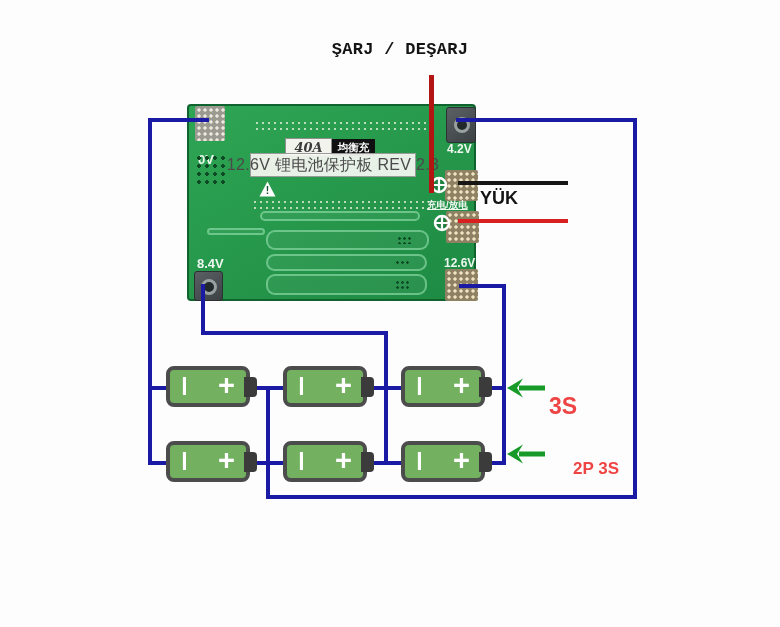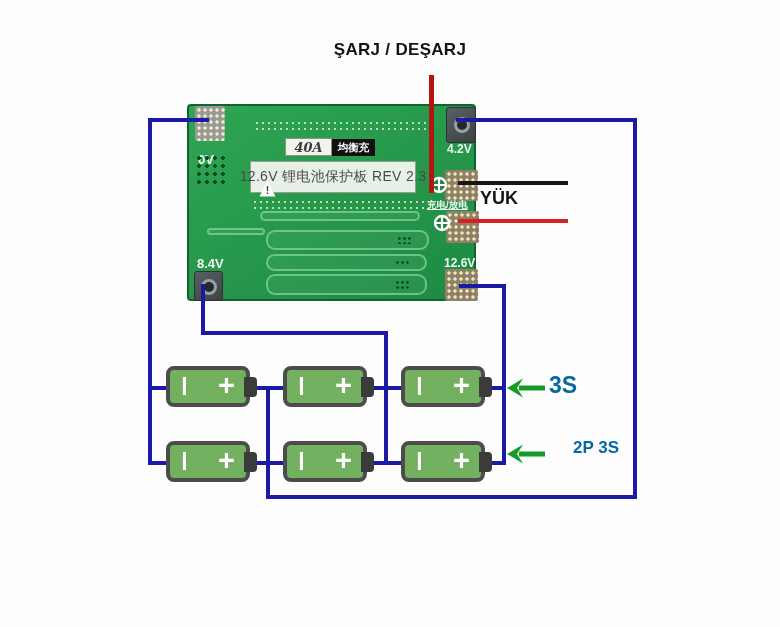--- a/index.html
+++ b/index.html
@@ -63,24 +63,24 @@
     display:flex;align-items:center;justify-content:center;
     font-family:"DejaVu Serif","Liberation Serif",serif;
     font-style:italic;font-weight:bold;font-size:13px;color:#3c3c3c;
   }
   .box-bal{
     position:absolute;left:143px;top:33px;width:43px;height:17px;
     background:#101010;color:#fff;display:flex;align-items:center;justify-content:center;
     font-size:10.5px;font-weight:bold;white-space:nowrap;
   }
   .strip{
-    position:absolute;left:61px;top:55px;width:166px;height:32px;
+    position:absolute;left:61px;top:47px;width:166px;height:24px;
     background:rgba(247,247,243,.93);border:1px solid #9a9a9a;box-sizing:border-box;
     display:flex;align-items:center;justify-content:center;
-    font-size:14px;color:#4a4a4a;letter-spacing:.3px;white-space:nowrap;
+    font-size:16px;color:#4a4a4a;letter-spacing:.3px;white-space:nowrap;
   }
   .warnrow{
     position:absolute;left:70px;top:74px;display:flex;align-items:center;gap:6px;
     color:#ffffff;font-weight:bold;font-size:12.5px;white-space:nowrap;
   }
   
   .battery{
     position:absolute;width:84px;height:41px;background:#73b160;
     border:4px solid #4c4c4c;border-radius:8px;box-sizing:border-box;z-index:3;
     display:flex;align-items:center;justify-content:space-between;padding:0 11px;
@@ -88,27 +88,27 @@
   .battery .mark{color:#fff;font-weight:bold;line-height:1;}
   .battery .mark.neg{font-size:25px;transform:scaleX(.85);}
   .battery .mark.pos{font-size:29px;margin-top:-2px;}
   .nub{
     position:absolute;right:-11px;top:50%;transform:translateY(-50%);
     width:13px;height:20px;background:#3b3b3b;border-radius:0 4px 4px 0;
   }
   
   .title{
     position:absolute;left:300px;top:40px;width:200px;text-align:center;
-    font-size:17px;font-weight:bold;color:#141414;letter-spacing:.3px;white-space:nowrap;
+    font-size:17px;font-weight:bold;color:#141414;letter-spacing:.3px;white-space:nowrap;font-family:Liberation Mono, monospace;
   }
   .yuk{
     position:absolute;left:480px;top:188px;font-size:18px;font-weight:bold;color:#141414;
   }
   .pack-label{
-    position:absolute;color:#0369a1;font-weight:bold;white-space:nowrap;z-index:4;
+    position:absolute;color:#ef4444;font-weight:bold;white-space:nowrap;z-index:4;margin-top:21px;
   }
   .arrow-icon{position:absolute;z-index:4;}
   .screw{position:absolute;z-index:2;}
   .z2{z-index:2;}.z4{z-index:4;}
 </style>
 </head>
 <body>
 
 <div class="canvas">
 

